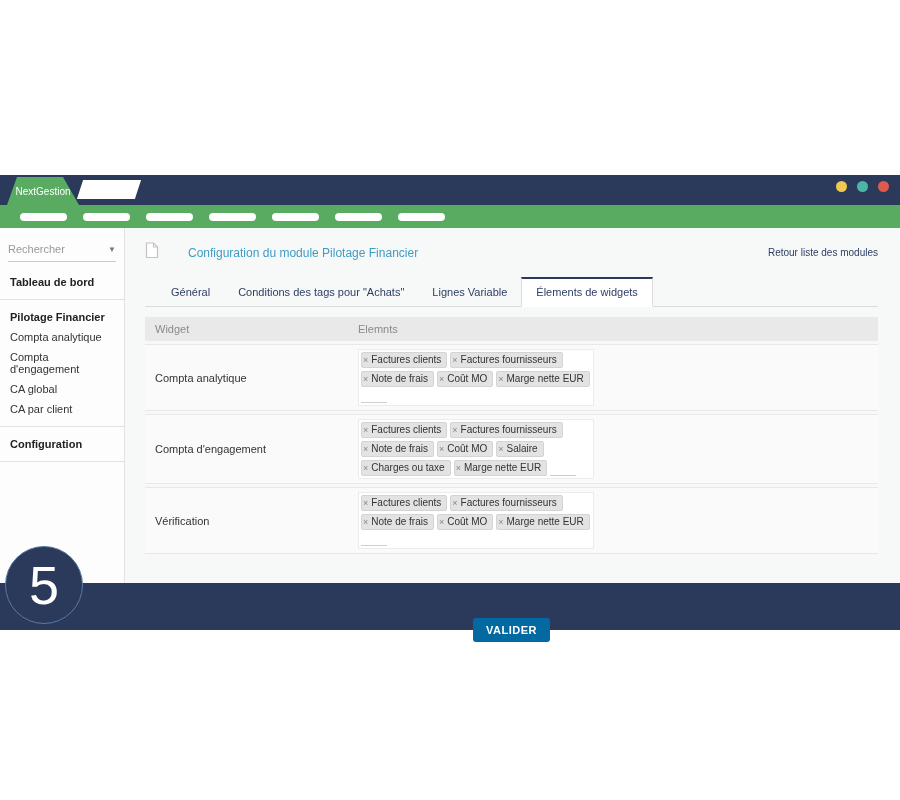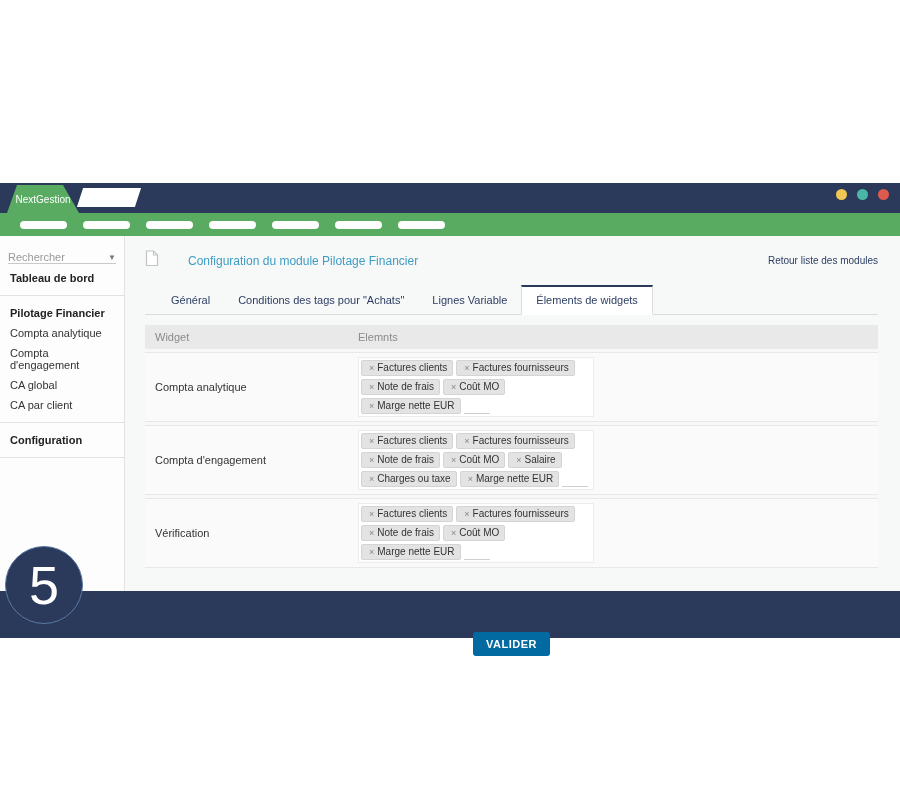--- a/index.html
+++ b/index.html
@@ -1,21 +1,21 @@
 <!DOCTYPE html>
 <html><head>
 <meta charset="utf-8">
 <style>
   * { box-sizing: border-box; }
   html,body { margin:0; padding:0; }
   body {
     width:900px; height:800px; background:#ffffff; position:relative;
     font-family:"Liberation Sans","DejaVu Sans",sans-serif; overflow:hidden;
   }
-  .app { position:absolute; top:183px; left:0; width:900px; }
+  .app { position:absolute; top:175px; left:0; width:900px; }
 
   
   .topbar { height:30px; background:#2b3a5a; position:relative; }
   .brand-tab {
     position:absolute; left:4px; top:2px; width:78px; height:28px;
     background:#58ab60; color:#fff; font-size:10px;
     clip-path:polygon(13px 0, 59px 0, 75px 28px, 3px 28px);
     display:flex; align-items:center; justify-content:center;
   }
   .white-slab {
@@ -26,21 +26,21 @@
   .dot { width:11px; height:11px; border-radius:50%; }
 
   
   .navbar { height:23px; background:#58ab60; display:flex; align-items:center; padding-left:20px; gap:16px; }
   .pill { width:47px; height:8px; background:#ffffff; border-radius:4px; flex:0 0 auto; }
 
   
   .body-row { display:flex; height:355px; }
   .sidebar { width:125px; flex:0 0 125px; background:#fdfdfd; border-right:1px solid #e3e3e3; padding-top:15px; font-size:11px; color:#333; }
   .search {
-    margin:0 8px 4px 8px; border-bottom:1px solid #c9c9c9;
+    margin:0 8px 10px 8px; padding-bottom:6px; border-bottom:1px solid #c9c9c9;
     color:#999; display:flex; justify-content:space-between; align-items:center; cursor:pointer;
   }
   .search .caret { color:#777; font-size:8px; }
   .side-item { padding:4px 10px; cursor:pointer; }
   .side-item.bold { font-weight:bold; color:#222; }
   .side-divider { border-top:1px solid #e2e2e2; margin:7px 0; }
 
   .main { flex:1; background:#f7f8f8; padding:14px 22px 0 20px; position:relative; }
 
   
@@ -66,21 +66,21 @@
     display:flex; align-items:center; margin-top:3px; background:#fafafa;
     border-top:1px solid #e8e8e8; border-bottom:1px solid #e8e8e8; padding:4px 0;
   }
   .widget-cell { width:213px; padding-left:10px; font-size:11px; color:#333; }
   .tags-box {
     width:236px; background:#fff; border:1px solid #ececec; padding:2px;
     display:flex; flex-wrap:wrap; align-items:flex-start; gap:3px; font-size:10px;
   }
   .chip {
     background:#e3e3e3; border:1px solid #d4d4d4; border-radius:2px;
-    padding:1px 5px 1px 7px; color:#333; line-height:12px; white-space:nowrap;
+    padding:1px 5px 1px 1px; color:#333; line-height:12px; white-space:nowrap;
   }
   .chip .x { color:#888; margin-right:3px; font-size:9px; cursor:pointer; }
   .tag-stub { width:26px; height:13px; border-bottom:1px solid #cfcfcf; align-self:flex-end; }
 
   
   .submit-row { text-align:center; margin-top:64px; }
   .btn-valider {
     background:#0369a1; color:#fff; border:none; border-radius:3px;
     font-size:11px; font-weight:bold; letter-spacing:0.5px;
     padding:6px 13px; cursor:pointer; font-family:inherit;

